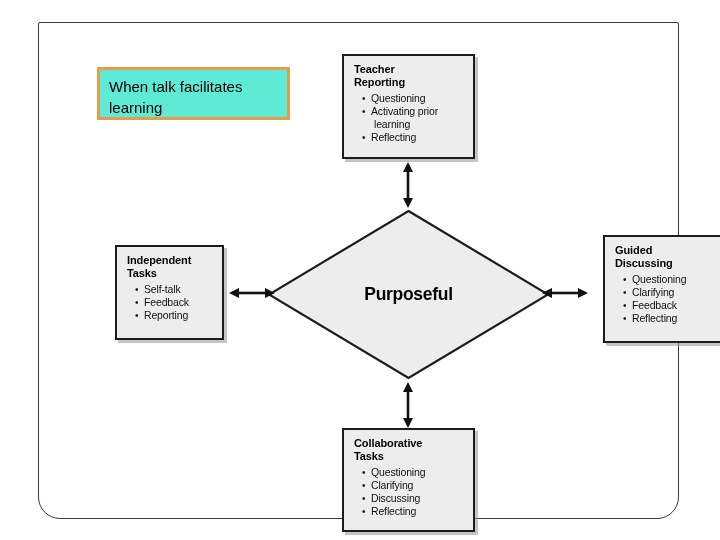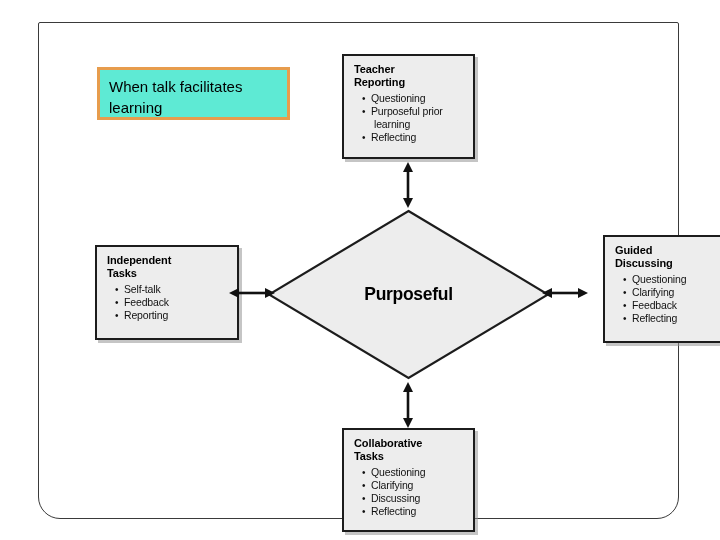--- a/index.html
+++ b/index.html
@@ -83,21 +83,21 @@
     font-size: 10px;
     line-height: 13px;
   }
   .node-list li .sub {
     display: block;
     padding-left: 3px;
   }
 
   
   #box-teacher-modeling   { left: 303px; top: 31px;  width: 133px; height: 105px; }
-  #box-independent-tasks  { left: 56px;  top: 222px; width: 144px; height: 95px;  }
+  #box-independent-tasks  { left: 76px;  top: 222px; width: 109px; height: 95px;  }
   #box-guided-instruction { left: 540px; top: 212px; width: 130px; height: 108px; margin-left: 24px; }
   #box-collaborative-tasks{ left: 303px; top: 405px; width: 133px; height: 104px; }
 
   
   #center-diamond {
     position: absolute;
     left: 228px;
     top: 186px;
     width: 283px;
     height: 171px;
@@ -153,21 +153,21 @@
       <div>Teacher</div>
       <div>Reporting</div>
     </div>
     <ul class="node-list">
       <li>
         <span class="bullet">•</span>
         <span>Questioning</span>
       </li>
       <li>
         <span class="bullet">•</span>
-        <span>Purposeful prior</span>
+        <span>Activating prior</span>
         <span class="sub">learning</span>
       </li>
       <li>
         <span class="bullet">•</span>
         <span>Reflecting</span>
       </li>
     </ul>
   </div>
 
   <div class="node-box" id="box-independent-tasks">

